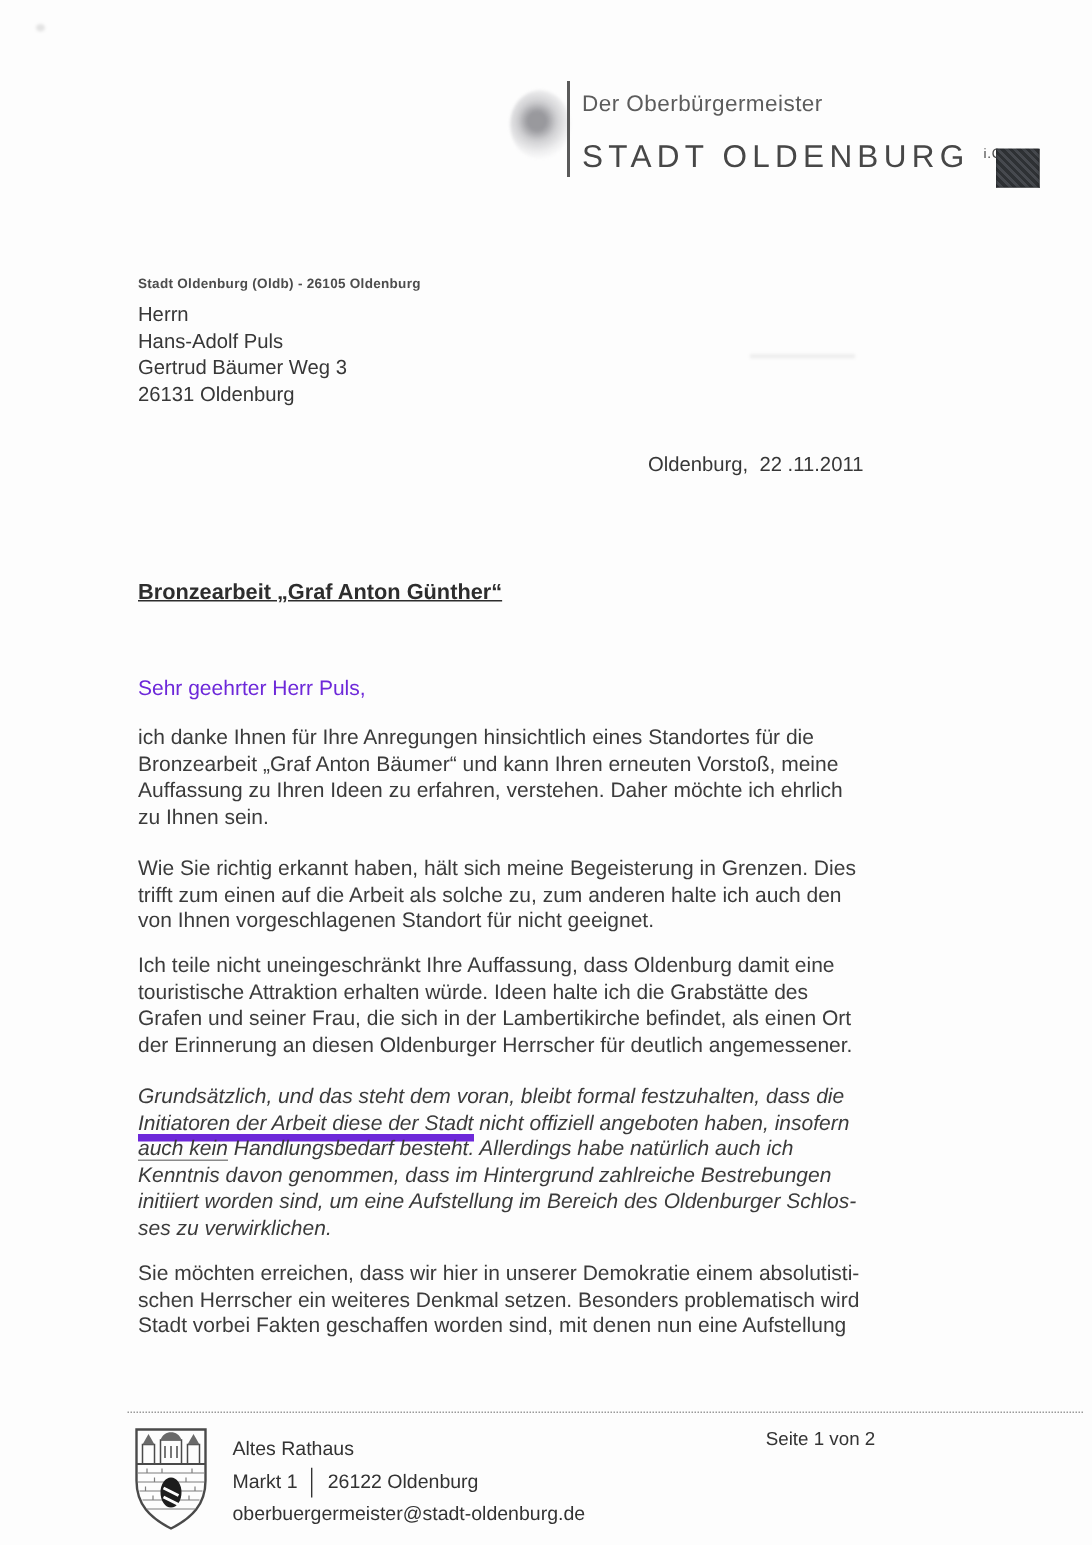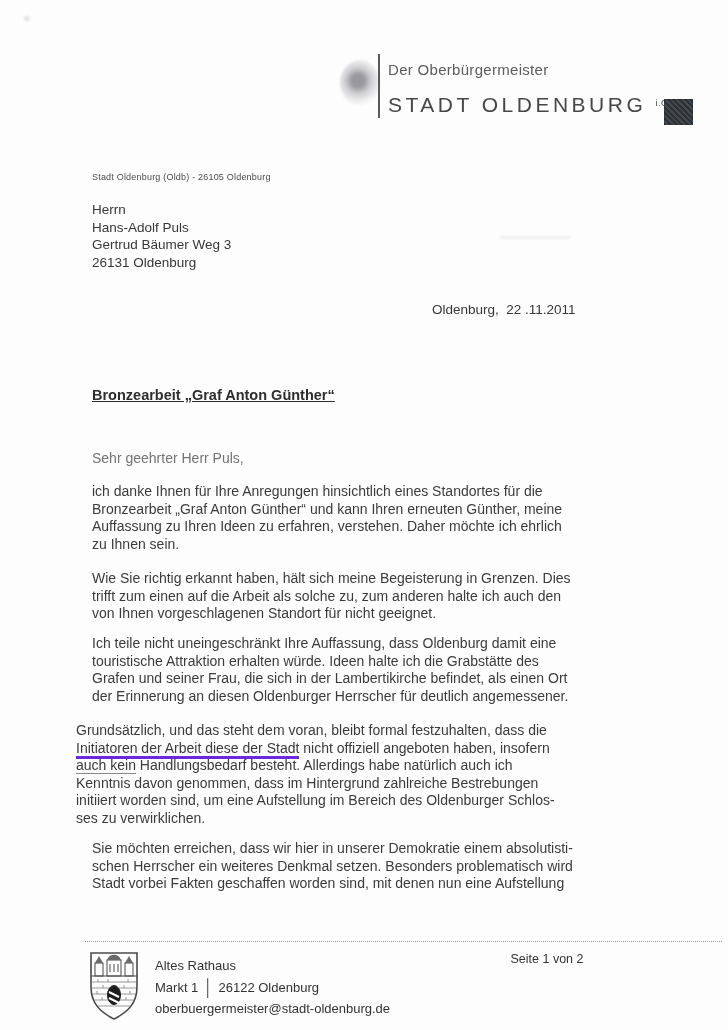--- a/index.html
+++ b/index.html
@@ -40,35 +40,35 @@
   .scan-smudge{
     left:500px;top:236px;width:70px;height:3px;
     background:rgba(0,0,0,.06);filter:blur(1px);
   }
   .scan-dot{
     left:24px;top:16px;width:6px;height:5px;
     background:rgba(0,0,0,.10);filter:blur(1px);border-radius:50%;
   }
 
   
-  .sender-line{left:92px;top:172px;font-size:9px;color:#4c4c4c;letter-spacing:.2px;}
+  .sender-line{left:92px;top:184px;font-size:9px;color:#4c4c4c;letter-spacing:.2px;font-weight:bold;}
   .recipient{left:92px;top:201px;font-size:13.5px;line-height:17.5px;color:#373737;}
   .dateline{left:432px;top:302px;font-size:13.5px;color:#373737;white-space:pre;}
 
   
   .subject{left:92px;top:387px;font-size:14.5px;font-weight:bold;color:#2d2d2d;white-space:nowrap;text-decoration:underline;}
-  .salutation{left:92px;top:450px;font-size:14px;color:#737373;white-space:nowrap;}
+  .salutation{left:92px;top:450px;font-size:14px;color:#6d28d9;white-space:nowrap;}
   .para{font-size:14px;line-height:17.6px;color:#3b3b3b;}
   .para div{white-space:nowrap;}
   .p1{left:92px;top:483px;}
   .p2{left:92px;top:570px;}
   .p3{left:92px;top:635px;}
-  .p4{left:76px;top:722px;}
+  .p4{left:92px;top:722px;font-style:italic;}
   .p5{left:92px;top:840px;}
-  .u-light{border-bottom:3px solid #6d28d9;}
+  .u-light{border-bottom:5px solid #6d28d9;}
   .u-dark{border-bottom:1.5px solid #8a8a8a;margin-top:15px;}
 
   
   .footer-rule{
     left:85px;top:941px;width:637px;height:0;
     border-top:1.5px dotted #9a9a9a;
   }
   .footer-crest{left:88px;top:950px;}
   .footer-text{left:155px;top:955px;font-size:13px;line-height:21.5px;color:#333;}
   .footer-sep{display:inline-block;margin:0 6px;transform:scaleY(1.25);}
@@ -94,21 +94,21 @@
   <div>Gertrud Bäumer Weg 3</div>
   <div>26131 Oldenburg</div>
 </div>
 <div class="abs dateline">Oldenburg,  22 .11.2011</div>
 
 <div class="abs subject">Bronzearbeit „Graf Anton Günther“</div>
 <div class="abs salutation">Sehr geehrter Herr Puls,</div>
 
 <div class="abs para p1">
   <div>ich danke Ihnen für Ihre Anregungen hinsichtlich eines Standortes für die</div>
-  <div>Bronzearbeit „Graf Anton Günther“ und kann Ihren erneuten Günther, meine</div>
+  <div>Bronzearbeit „Graf Anton Bäumer“ und kann Ihren erneuten Vorstoß, meine</div>
   <div>Auffassung zu Ihren Ideen zu erfahren, verstehen. Daher möchte ich ehrlich</div>
   <div>zu Ihnen sein.</div>
 </div>
 
 <div class="abs para p2">
   <div>Wie Sie richtig erkannt haben, hält sich meine Begeisterung in Grenzen. Dies</div>
   <div>trifft zum einen auf die Arbeit als solche zu, zum anderen halte ich auch den</div>
   <div>von Ihnen vorgeschlagenen Standort für nicht geeignet.</div>
 </div>
 

